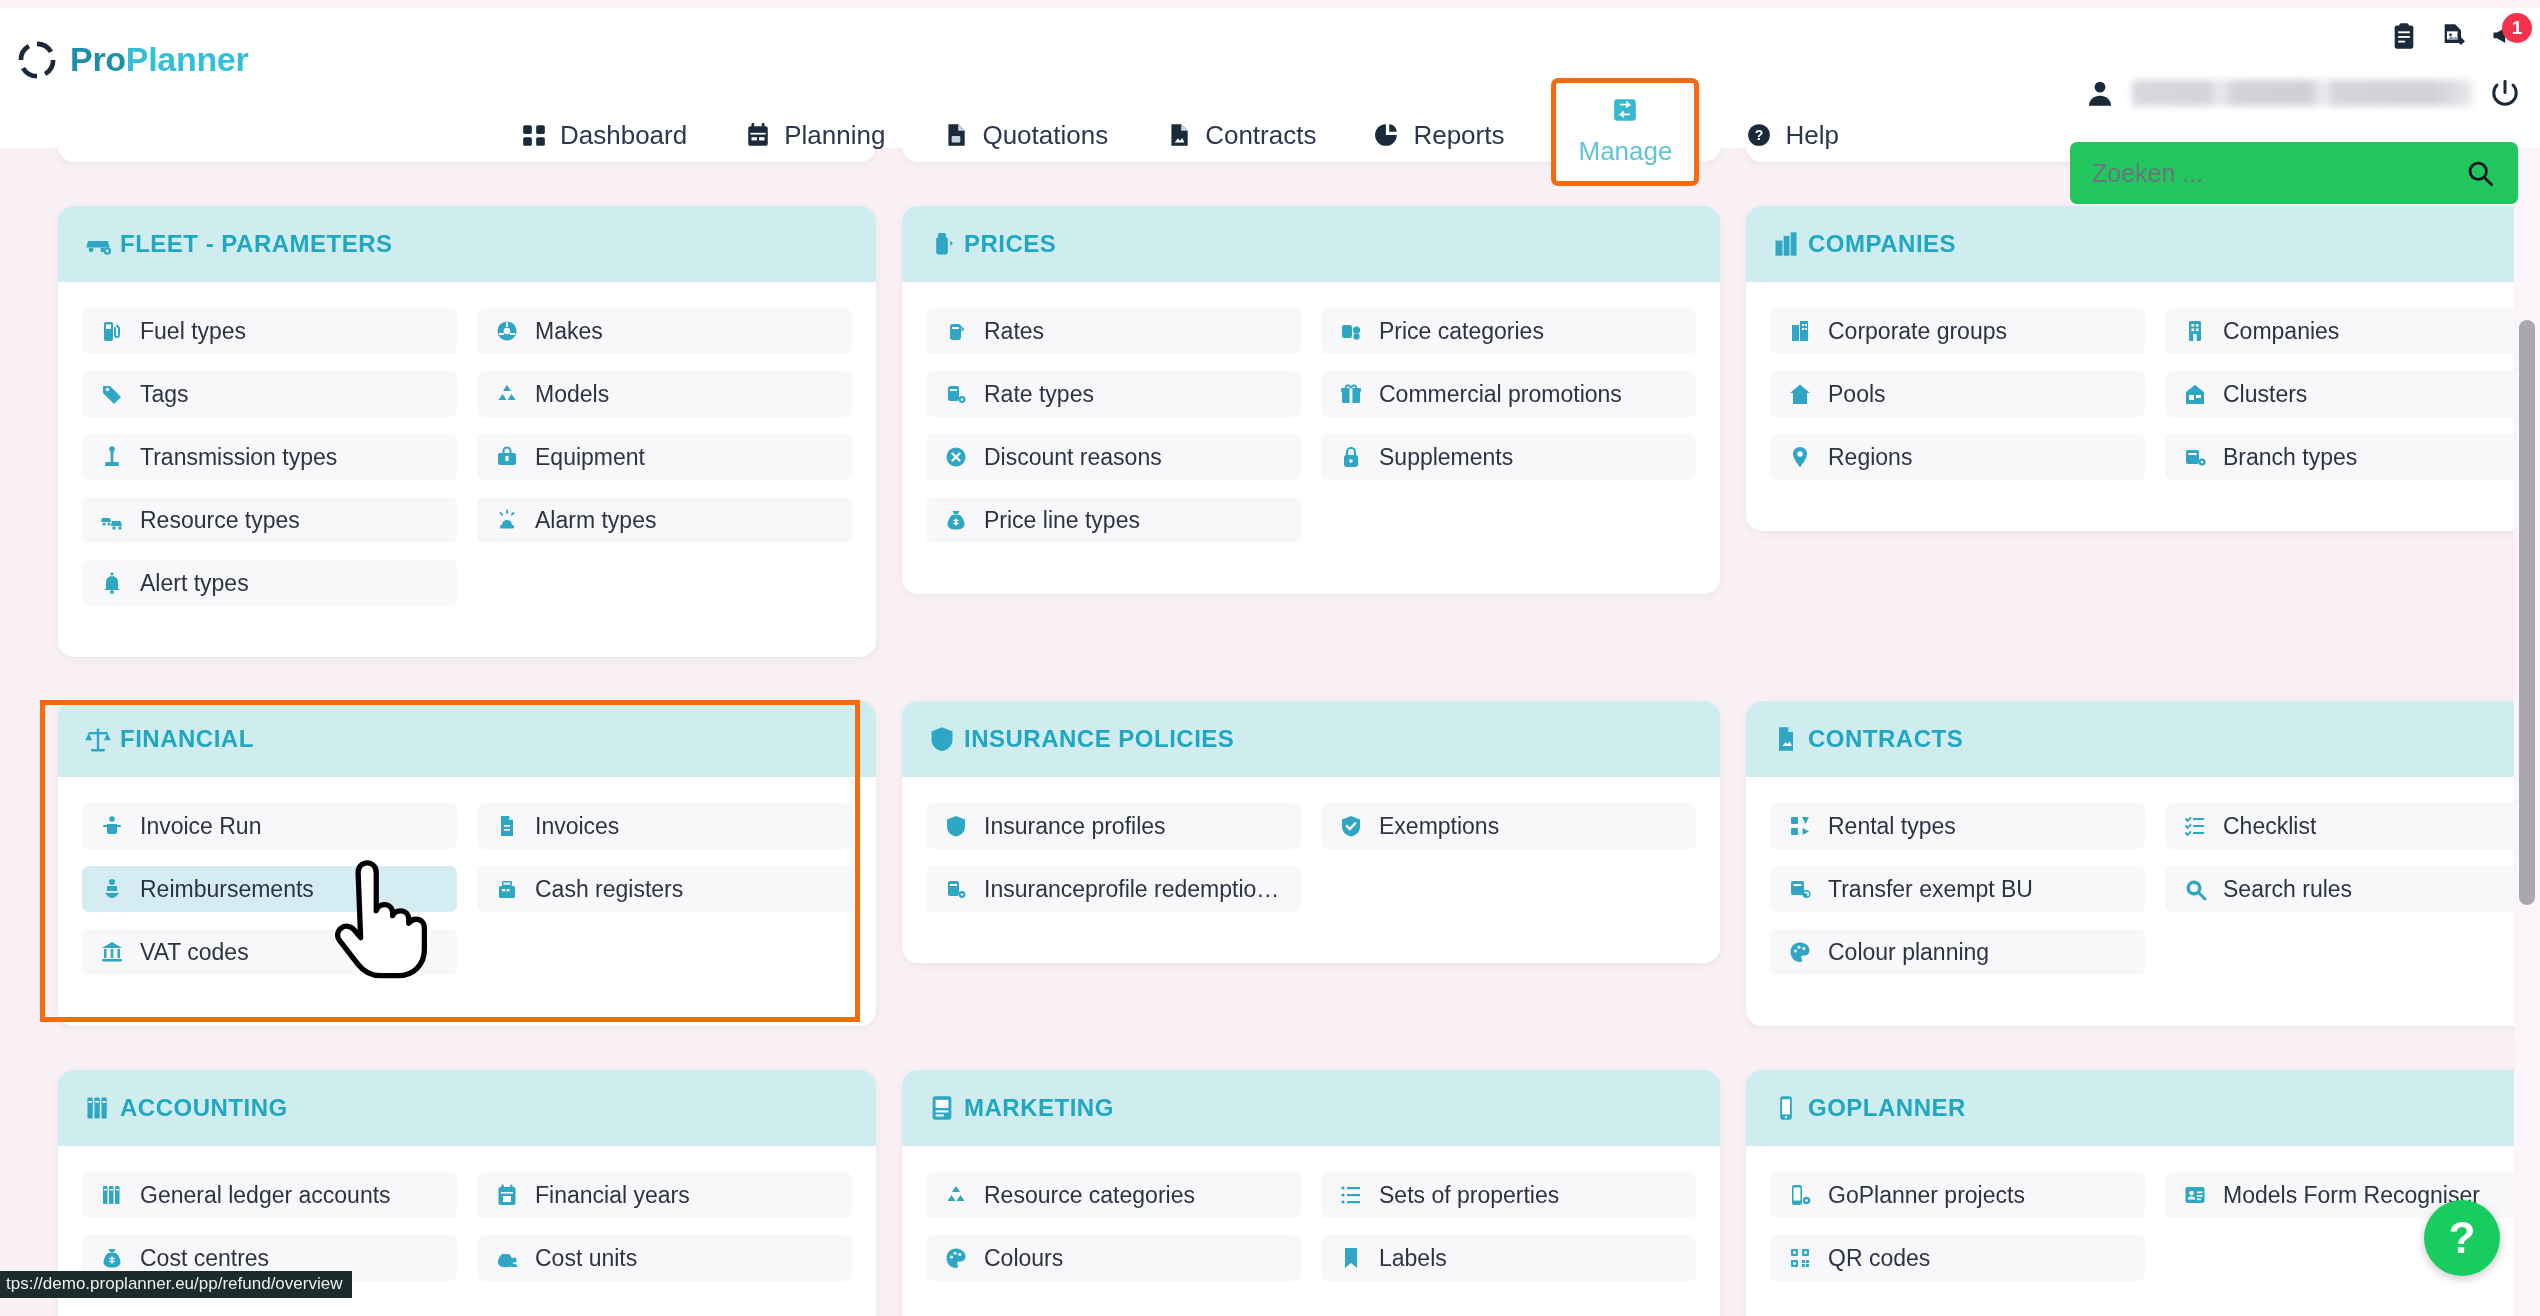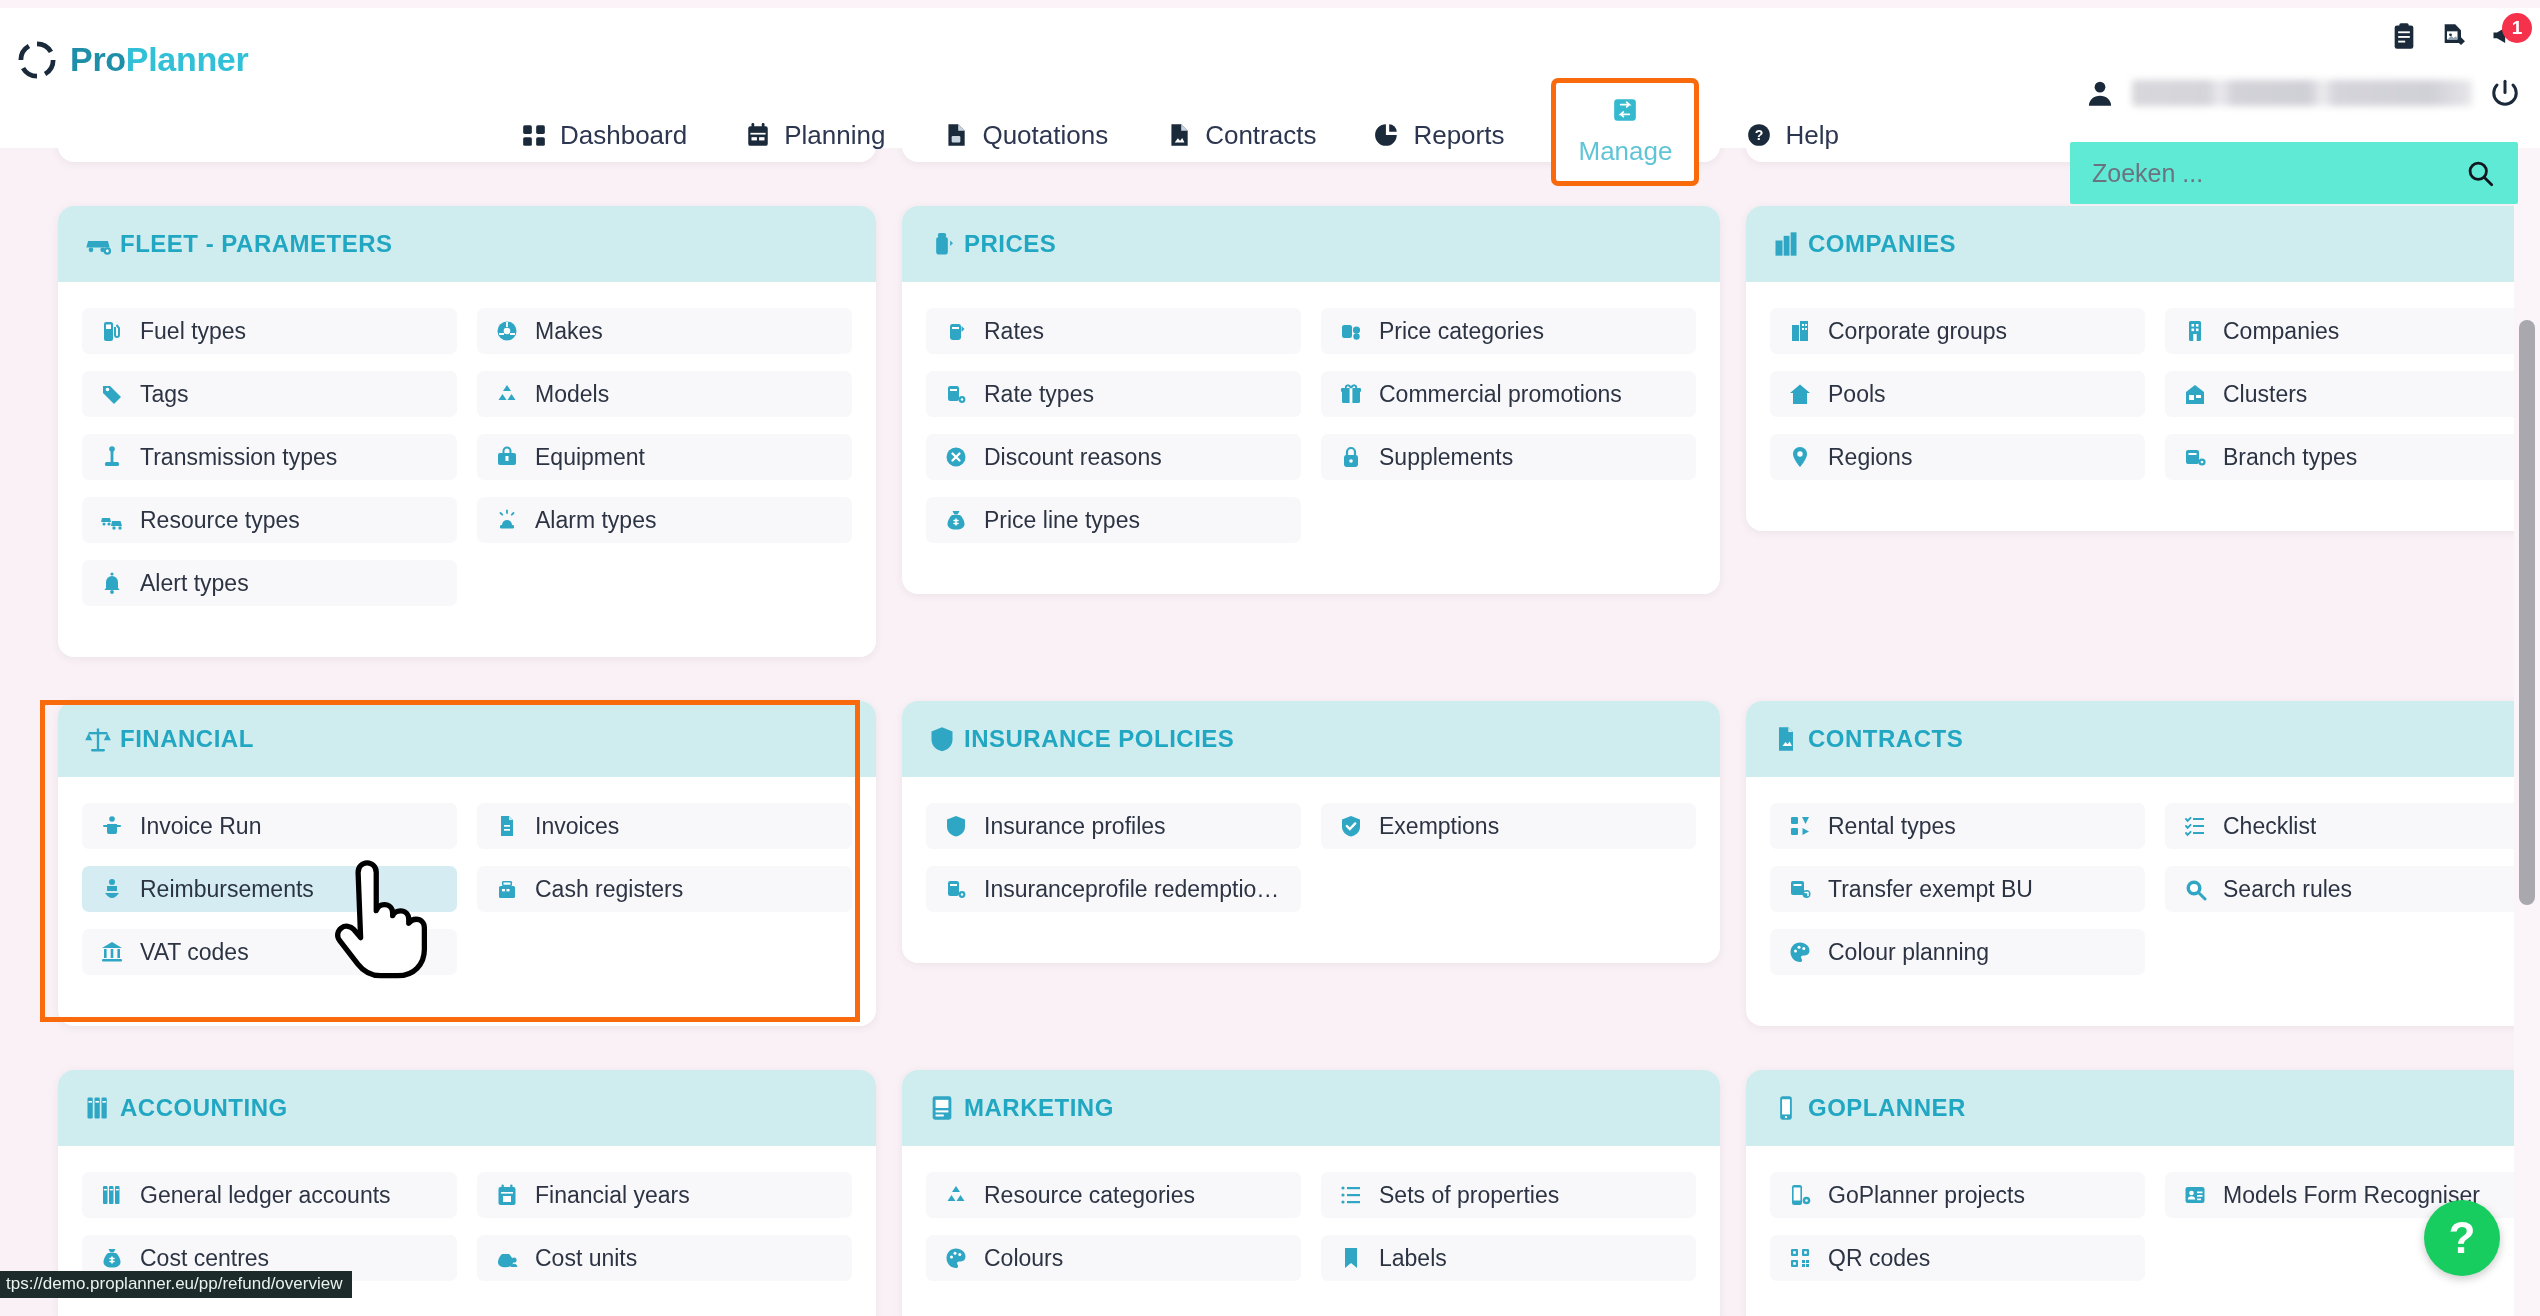--- a/index.html
+++ b/index.html
@@ -72,21 +72,21 @@
                 #d2d2d8 30%,#cfcfd6 52%,#eeecef 56%,#d4d4da 60%,#d0d0d7 88%,#e8e6ea 100%);
     filter: blur(3.5px);
     border-radius: 3px;
     color: transparent; font-size: 22px; overflow:hidden;
   }
   .power-ico { width: 30px; height: 30px; display:block; cursor:pointer; }
 
   .searchbox {
     position: absolute; right: 22px; top: 142px;
     width: 448px; height: 62px;
-    background: #5eead4; border-radius: 2px;
+    background: #22c55e; border-radius: 7px;
     display: flex; align-items: center;
     padding: 0 24px 0 22px;
     z-index: 45;
   }
   .searchbox input {
     flex: 1; border: none; background: transparent; outline: none;
     font-size: 25px; color: #4a4f5c; font-family: "Liberation Sans", sans-serif;
   }
   .searchbox input::placeholder { color: #6d7280; }
   .search-ico { width: 28px; height: 28px; flex:none; }

